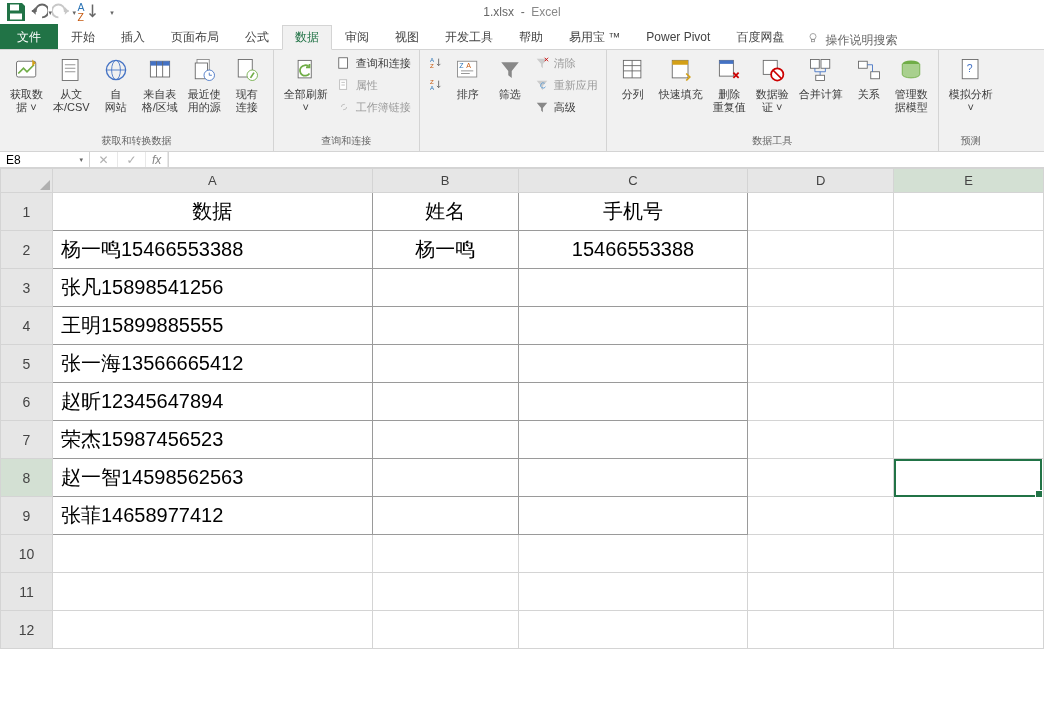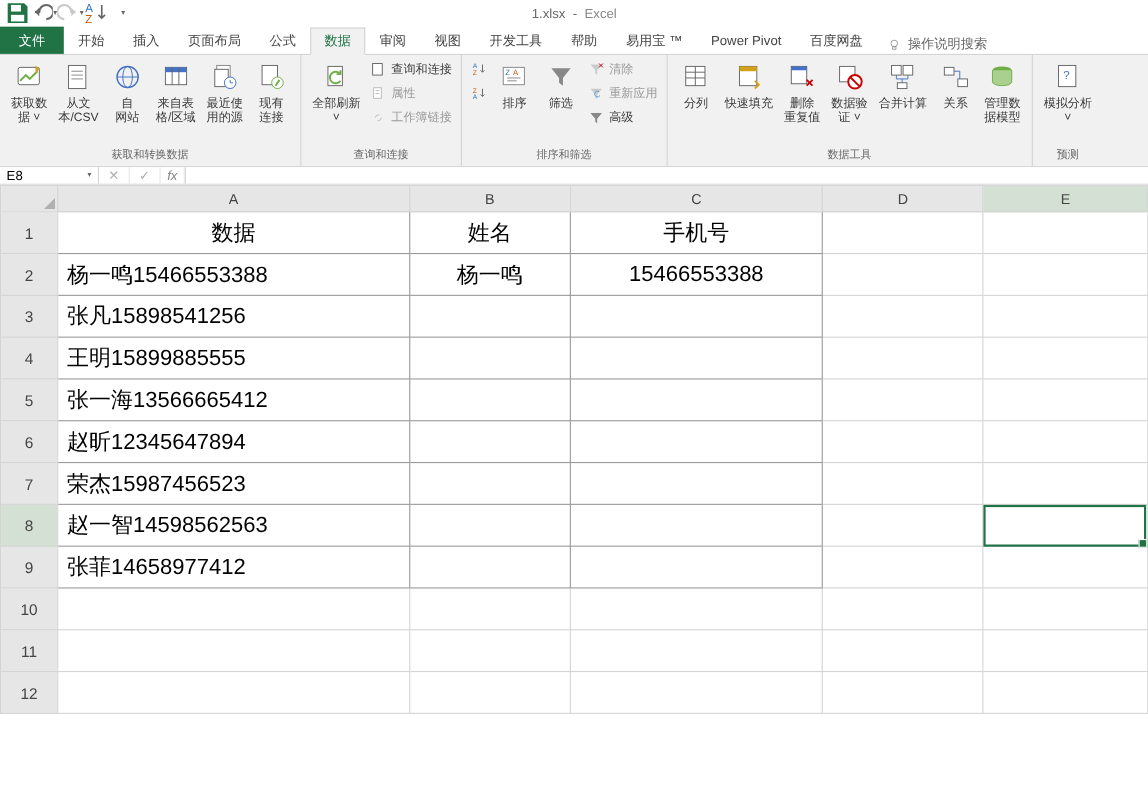--- a/index.html
+++ b/index.html
@@ -11,21 +11,21 @@
   .qat .qbtn.green { color: #217346; }
   .qat .qbtn.disabled { color: #c8c8c8; }
   .qat .title { position: absolute; left: 50%; transform: translateX(-50%); font-size: 12px; color: #666; width: 100%; text-align: center; pointer-events: none; }
   .qat .title span:last-child { color: #888; }
 
   
   .tabs { height: 26px; background: #fff; display: flex; align-items: flex-end; border-bottom: 1px solid #d4d4d4; padding-left: 0; }
   .tab { padding: 4px 12px; font-size: 12px; color: #444; border: 1px solid transparent; border-bottom: none; height: 25px; display: flex; align-items: center; }
   .tab.file { background: #217346; color: #fff; padding: 4px 16px; }
   .tab.active { border-color: #d4d4d4; border-bottom: 1px solid #f1f1f1; background: #f1f1f1; color: #217346; margin-bottom: -1px; }
-  .tell { display: flex; align-items: center; gap: 6px; margin-left: 10px; color: #666; font-size: 12px; }
+  .tell { display: flex; gap: 6px; margin-left: 10px; color: #666; font-size: 12px; }
   .bulb { width: 12px; height: 12px; }
 
   
   .ribbon { background: #f1f1f1; height: 102px; display: flex; border-bottom: 1px solid #d4d4d4; }
   .group { display: flex; flex-direction: column; border-right: 1px solid #d4d4d4; padding: 2px 6px 0 6px; }
   .group-body { flex: 1; display: flex; align-items: flex-start; gap: 2px; }
   .group-label { text-align: center; font-size: 10px; color: #666; padding: 2px 0 3px 0; }
   .rb { display: flex; flex-direction: column; align-items: center; justify-content: flex-start; text-align: center; font-size: 11px; color: #3b3b3b; padding: 2px 4px; gap: 2px; line-height: 1.15; }
   .rb .ico { width: 32px; height: 32px; display: flex; align-items: center; justify-content: center; }
   .rb .ico svg { width: 28px; height: 28px; }
@@ -312,21 +312,20 @@
         <div class="rb small">
             <div class="ico">
               <svg viewBox="0 0 16 16">
                 <path d="M2 3h12l-5 6v5l-2-2V9z" fill="#888"></path>
               </svg>
             </div>
             <span>高级</span>
           </div>
       </div>
     </div>
-    <div class="group-label">排序和筛选</div>
   </div>
 
   <div class="group">
     <div class="group-body">
       <div class="rb">
           <div class="ico">
             <svg viewBox="0 0 32 32">
               <rect x="5" y="5" width="20" height="20" fill="#fff" stroke="#666"></rect>
               <line x1="15" y1="5" x2="15" y2="25" stroke="#666"></line>
               <line x1="5" y1="11" x2="25" y2="11" stroke="#666"></line>

